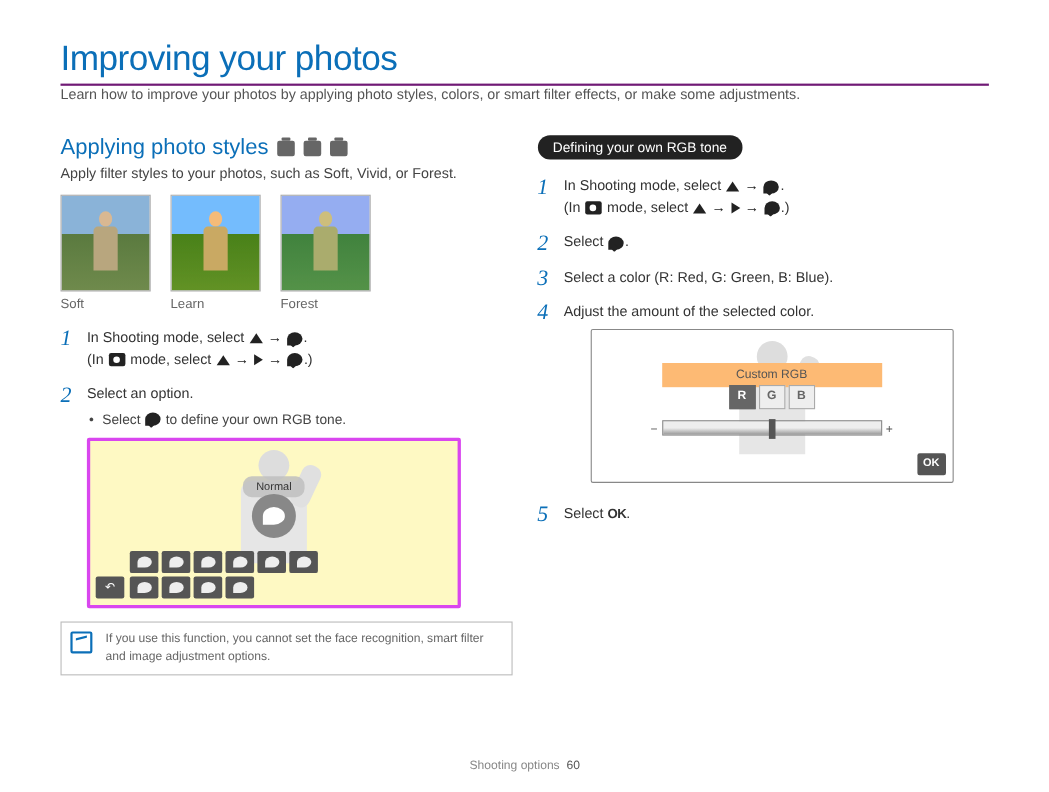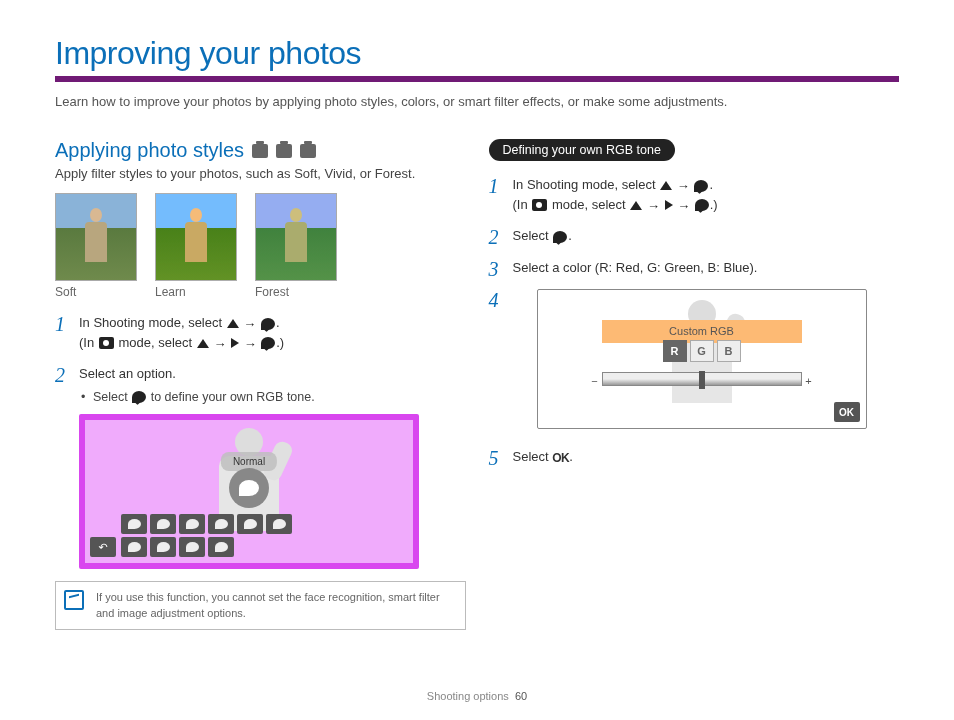--- a/index.html
+++ b/index.html
@@ -10,23 +10,23 @@
     background: #fff;
     color: #333;
     position: relative;
     padding: 35px 55px 0 55px;
   }
   .title {
     color: #0b6fb8;
     font-size: 32px;
     font-weight: 300;
     letter-spacing: -0.5px;
-    border-bottom: 6px solid #701a75;
+    border-bottom: 2px solid #701a75;
     padding-bottom: 4px;
-    margin-bottom: 12px;
+    margin-bottom: 0;
   }
   .subtitle {
     font-size: 13px;
     color: #555;
     margin-bottom: 30px;
   }
   .cols {
     display: flex;
     gap: 23px;
   }
@@ -171,25 +171,25 @@
     border-left: 8px solid #222;
   }
   ul.bullet { list-style: none; padding-left: 14px; margin-top: 4px; }
   ul.bullet li { position: relative; font-size: 12.5px; color: #444; }
   ul.bullet li::before {
     content: "•";
     position: absolute;
     left: -12px;
   }
   .screen {
-    border: 6px solid #d946ef;
+    border: 3px solid #d946ef;
     border-radius: 2px;
     margin: 8px 0 12px 0;
     position: relative;
-    background: #f0abfc;
+    background: #fef9c3;
   }
   .screen.small { width: 340px; height: 155px; }
   .ghost {
     position: absolute;
     left: 50%; top: 8px;
     transform: translateX(-50%);
     width: 90px; height: 110px;
   }
   .ghost .g-head {
     width: 28px; height: 28px;
@@ -547,20 +547,21 @@
         <span class="inline-icon chev"></span>
         <span class="arrow">→</span>
         <span class="inline-icon palette"></span>.)
       </li>
       <li>
         <span>Select </span>
         <span class="inline-icon palette"></span>.
       </li>
       <li>Select a color (R: Red, G: Green, B: Blue).</li>
       <li>
+        <span>Adjust the amount of the selected color.</span>
 
         <div class="rgb-screen">
           <div class="ghost">
             <div class="g-head"></div>
               <div class="g-body">
                 <div class="g-arm"></div>
               </div>
           </div>
           <div class="rgb-header">Custom RGB</div>
           <div class="rgb-tabs">

